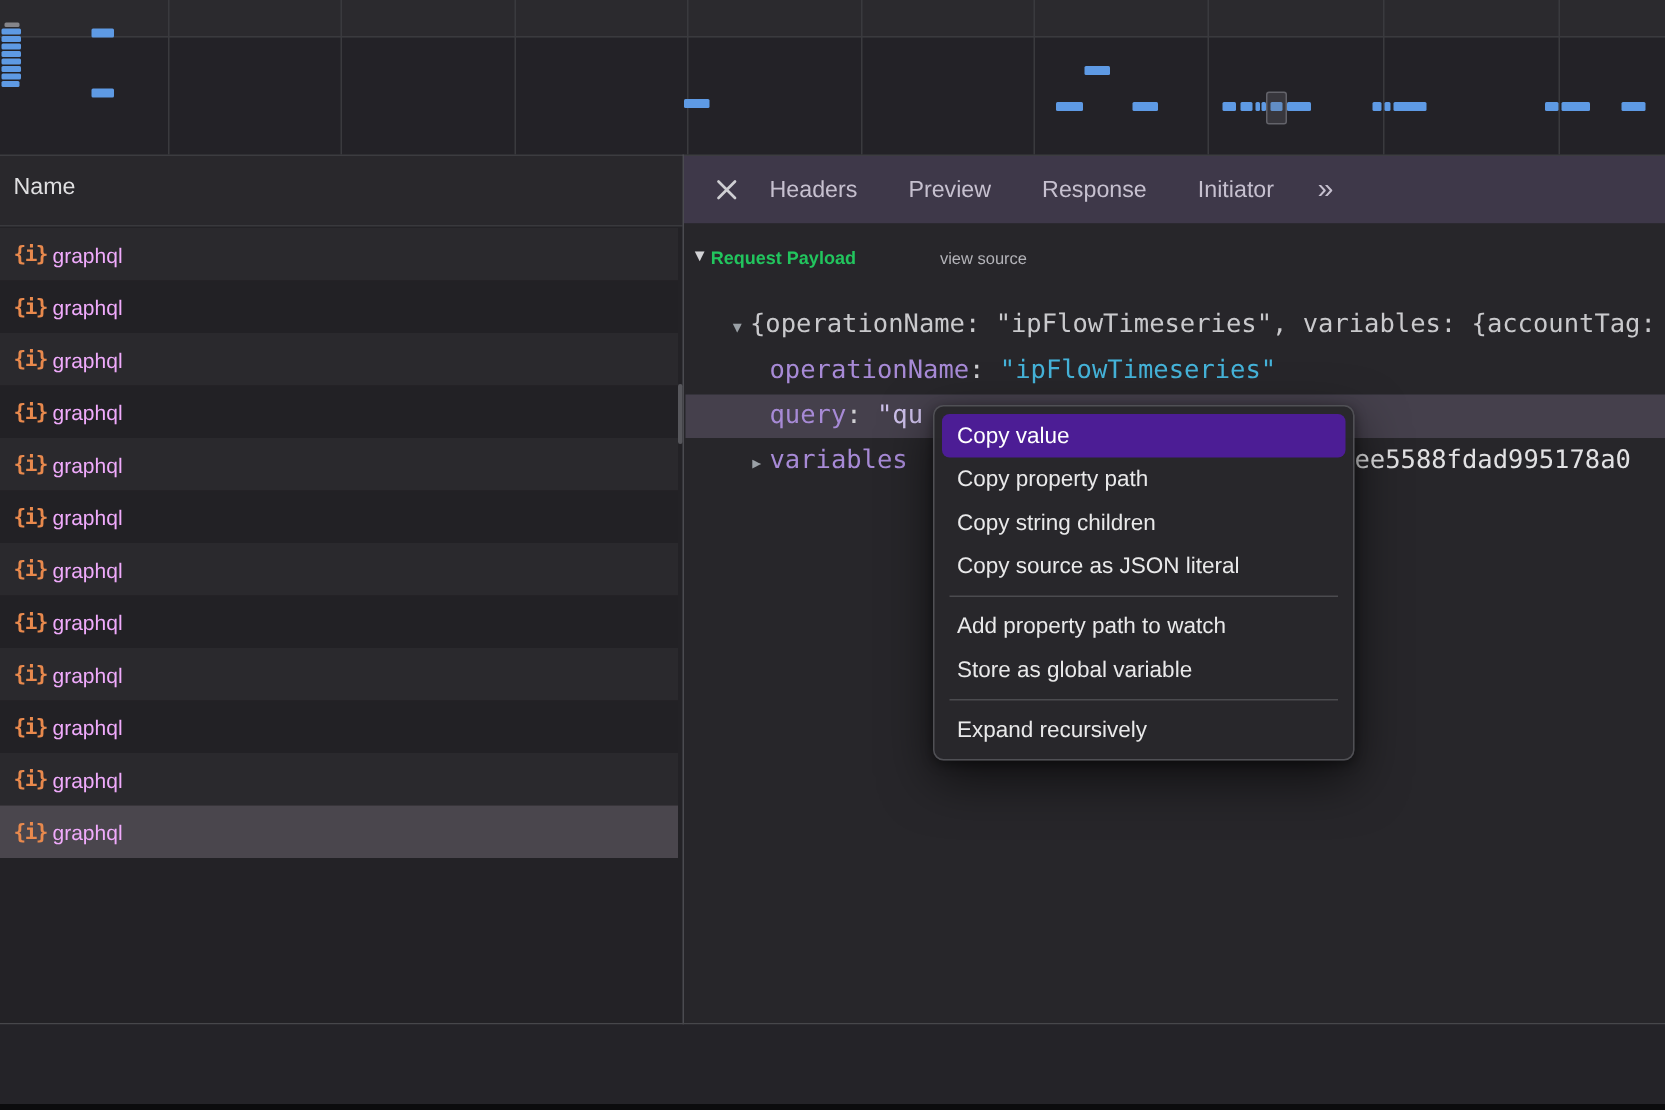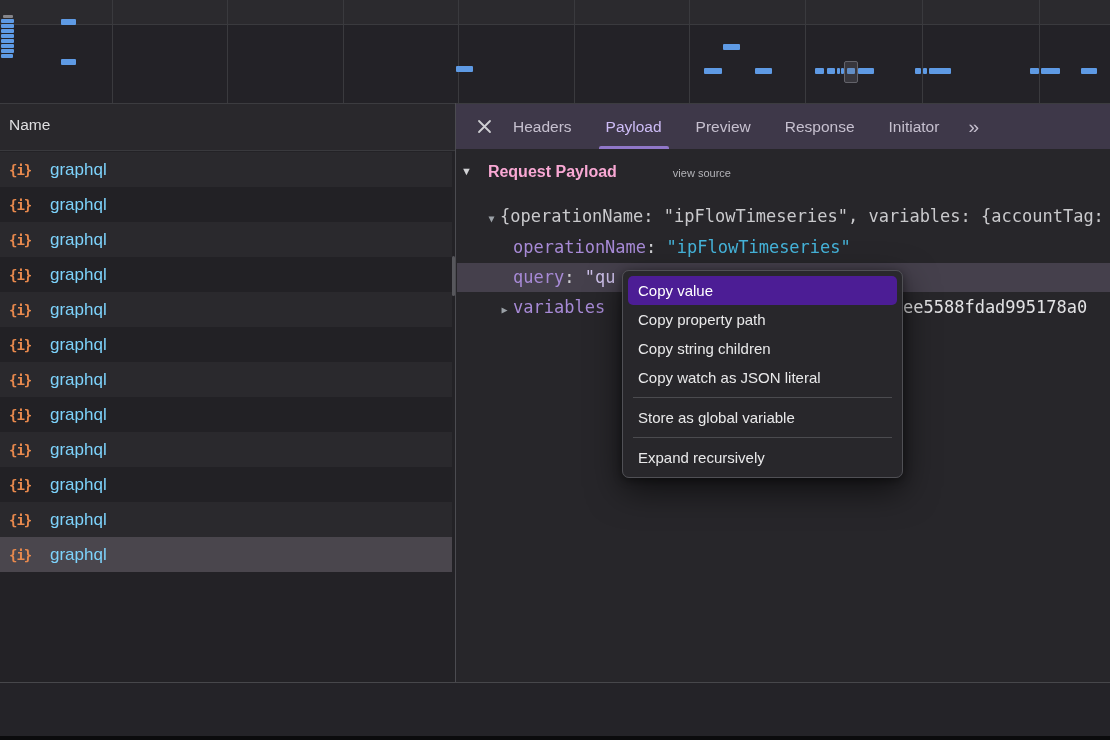--- a/index.html
+++ b/index.html
@@ -23,36 +23,36 @@
   #name-header .hdr-label{position:absolute;left:9px;top:12px;font-size:15.5px;color:#dfdfe1;}
   #req-rows{position:absolute;left:0;top:48px;width:452px;}
   .req-row{position:relative;height:35px;display:flex;align-items:center;cursor:default;}
   .req-row.light{background:#2a292d;}
   .req-row.dark{background:#222125;}
   .req-row.selected{background:#4a464d;}
   .req-icon{
     width:26px;margin-left:9px;color:#e8894d;
     font-family:"DejaVu Sans Mono",monospace;font-weight:bold;font-size:14px;letter-spacing:-1px;
   }
-  .req-label{font-size:17px;color:#7dd3fc;margin-left:15px;}
+  .req-label{font-size:14px;color:#f0abfc;margin-left:0;}
   #list-scrollbar{position:absolute;left:452px;top:152px;width:3px;height:40px;background:#57575c;border-radius:2px;}
   
   #v-divider{position:absolute;left:455px;top:103px;width:1px;height:637px;background:#4b4b50;}
   
   #tabbar{position:absolute;left:456px;top:104px;width:654px;height:45px;background:#3e3849;display:flex;align-items:center;}
   #close-btn{margin-left:18px;width:20px;height:20px;display:flex;align-items:center;justify-content:center;cursor:pointer;}
   .tab{position:relative;height:45px;display:flex;align-items:center;padding:0 15px;font-size:15.5px;color:#c6c0cf;cursor:pointer;margin-left:4px;}
   .tab.active{color:#cdbcf6;}
   .tab.active .tab-underline{position:absolute;left:8px;right:8px;bottom:0;height:3px;border-radius:2px 2px 0 0;background:#9077c9;}
   #tab-overflow{margin-left:6px;font-size:19px;color:#c6c0cf;cursor:pointer;letter-spacing:-2px;padding:0 8px;}
   
   #payload{position:absolute;left:456px;top:149px;width:654px;height:533px;background:#27262a;overflow:hidden;}
   #payload-header{position:absolute;left:0;top:14px;width:100%;height:24px;white-space:nowrap;}
   #payload-header .tri{font-size:11px;color:#d2d2d5;margin-left:5px;vertical-align:2px;}
-  #payload-header .title{font-size:16px;font-weight:bold;color:#f9a8d4;margin-left:16px;}
+  #payload-header .title{font-size:12px;font-weight:bold;color:#22c55e;margin-left:2px;}
   #payload-header .viewsrc{font-size:11px;color:#b3b3b8;margin-left:56px;cursor:pointer;}
   .mono{font-family:"DejaVu Sans Mono",monospace;font-size:17px;}
   .tree-line{position:absolute;left:0;width:654px;height:29px;line-height:29px;white-space:nowrap;overflow:hidden;}
   .tree-line .tri{font-size:10px;color:#9aa0a6;display:inline-block;width:17px;text-align:center;}
   .k{color:#a78ad6;}
   .colon{color:#cfcfd2;}
   .s{color:#45b3d9;}
   .preview{color:#c9c9cc;}
   .sel-str{color:#cdc0ea;}
   .plain{color:#e2e2e4;}
@@ -189,24 +189,20 @@
   <div id="tabbar">
     <span id="close-btn">
       <svg width="15" height="15" viewBox="0 0 15 15">
           <path d="M2 2 L13 13 M13 2 L2 13" stroke="#cfcfd3" stroke-width="1.8" stroke-linecap="round"></path>
         </svg>
     </span>
     <div id="tabs-container" style="display: flex;">
         <div class="tab">
           <span>Headers</span>
         </div>
-        <div class="tab active">
-          <span>Payload</span>
-          <div class="tab-underline"></div>
-        </div>
         <div class="tab">
           <span>Preview</span>
         </div>
         <div class="tab">
           <span>Response</span>
         </div>
         <div class="tab">
           <span>Initiator</span>
         </div>
       </div>
@@ -239,20 +235,21 @@
   </div>
 
   <div id="footer-divider"></div>
   <div id="footer"></div>
   <div id="bottom-strip"></div>
 
   <div id="context-menu">
       <div class="menu-item selected">Copy value</div>
       <div class="menu-item">Copy property path</div>
       <div class="menu-item">Copy string children</div>
-      <div class="menu-item">Copy watch as JSON literal</div>
+      <div class="menu-item">Copy source as JSON literal</div>
       <div class="menu-sep"></div>
+      <div class="menu-item">Add property path to watch</div>
       <div class="menu-item">Store as global variable</div>
       <div class="menu-sep"></div>
       <div class="menu-item">Expand recursively</div>
     </div>
 
 </div>
 
 </body></html>

